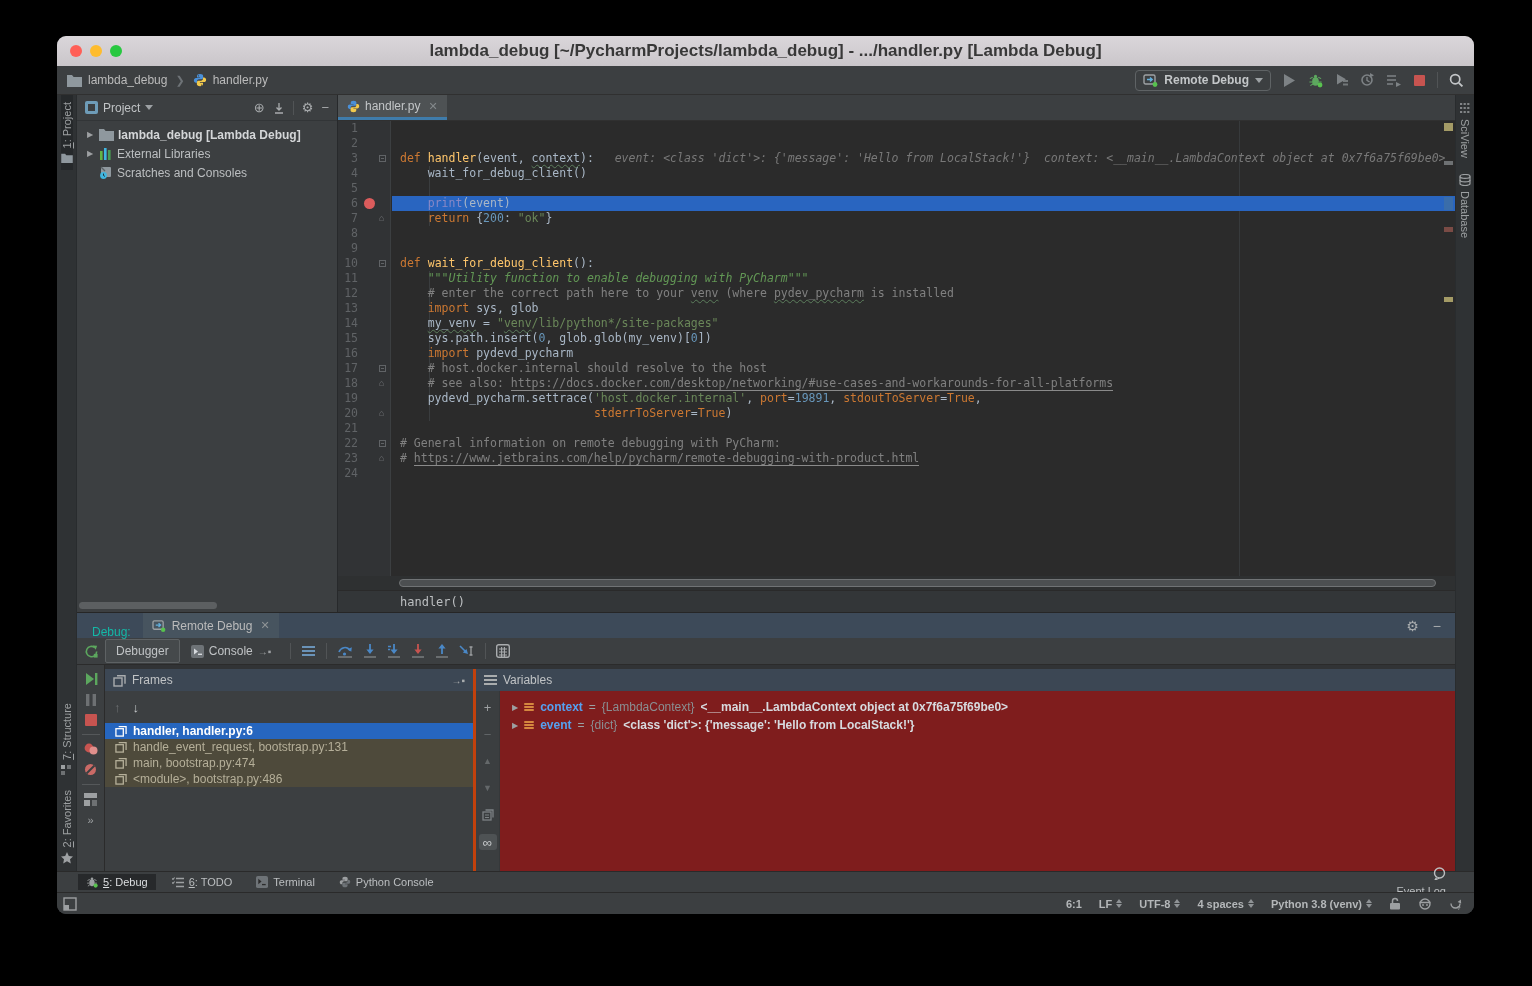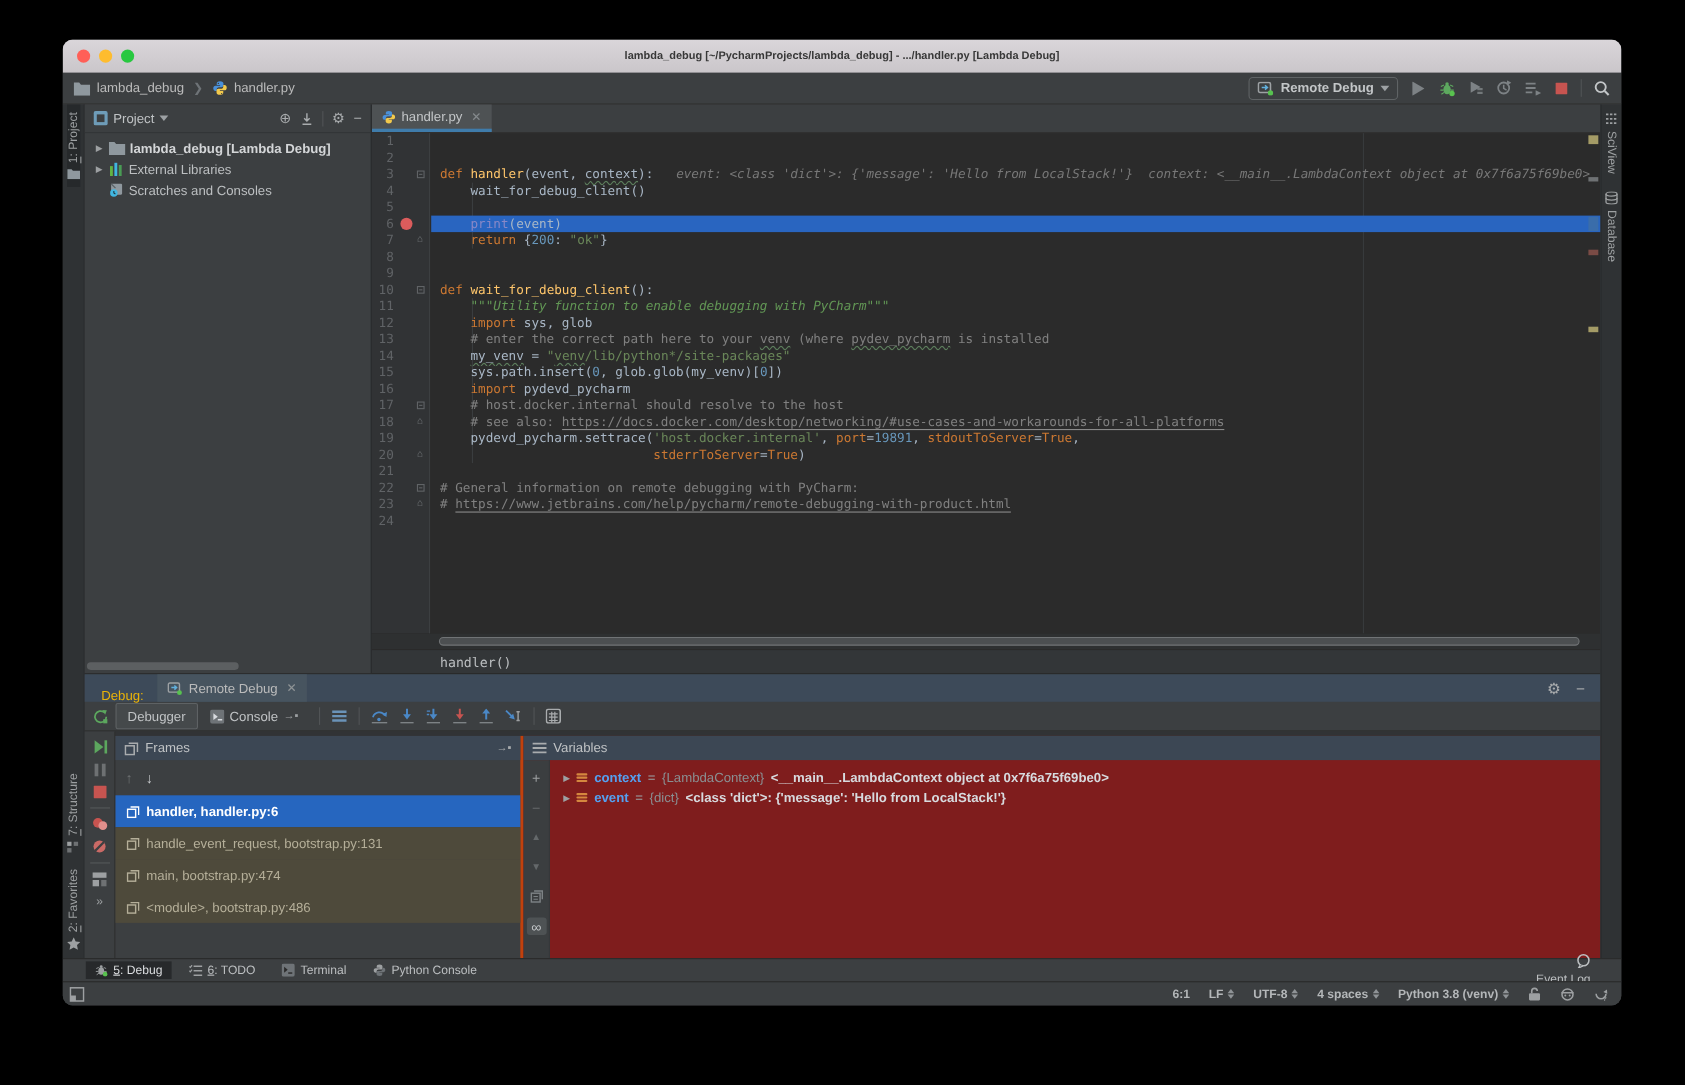--- a/index.html
+++ b/index.html
@@ -4,21 +4,21 @@
 <style>
 * { box-sizing: border-box; margin:0; padding:0; }
 html,body { width:1532px; height:986px; background:#000; font-family:"Liberation Sans",sans-serif; }
 u { text-decoration:underline; }
 .window { position:absolute; left:57px; top:36px; width:1417px; height:878px; border-radius:9px; overflow:hidden; background:#3c3f41; display:flex; flex-direction:column; font-size:12px; color:#bbbbbb; }
 
 .titlebar { height:30px; flex:none; background:linear-gradient(#dad6da,#cac6ca); position:relative; display:flex; align-items:center; }
 .lights { display:flex; gap:8px; margin-left:13px; z-index:2; }
 .light { width:12px; height:12px; border-radius:50%; }
 .l-red{background:#ff5f57;} .l-yel{background:#febc2e;} .l-grn{background:#28c840;}
-.title { position:absolute; left:0; right:0; text-align:center; font-weight:bold; font-size:10px; color:#383838; }
+.title { position:absolute; left:0; right:0; text-align:center; font-weight:bold; font-size:17px; color:#383838; }
 
 .navbar { height:29px; flex:none; background:#3c3f41; border-bottom:1px solid #303030; display:flex; align-items:center; padding:0 10px; }
 .crumb { display:flex; align-items:center; gap:6px; }
 .crumb-sep { color:#6e7377; font-size:11px; padding:0 2px; }
 .nav-right { margin-left:auto; display:flex; align-items:center; gap:10px; }
 .combo { height:21px; border:1px solid #5f6365; border-radius:4px; display:flex; align-items:center; gap:6px; padding:0 7px; }
 .combo .lbl { font-weight:bold; color:#c3c6c8; }
 .caret { width:0; height:0; border-left:4px solid transparent; border-right:4px solid transparent; border-top:5px solid #9da1a4; }
 .nav-ico { width:16px; height:16px; display:flex; align-items:center; justify-content:center; }
 .vsep { width:1px; height:16px; background:#515456; }
@@ -70,41 +70,41 @@
 .tk-cl{color:#808080;border-bottom:1px solid #8a8a8a;}
 .margin-line { position:absolute; left:901px; top:0; bottom:0; width:1px; background:#373a3c; }
 .iguide { position:absolute; width:1px; background:#3a3d3f; }
 .vscroll-mark { position:absolute; right:2px; width:9px; z-index:3; }
 .ehscroll { height:14px; flex:none; background:#2e3031; position:relative; }
 .eh-thumb { position:absolute; left:61px; top:3px; width:1037px; height:8px; border-radius:4px; background:#4c4f51; border:1px solid #707375; }
 .crumbs { height:22px; flex:none; background:#333638; border-top:1px solid #2a2a2a; display:flex; align-items:center; padding-left:62px; color:#bcbfc1; }
 
 .debug { flex:1; background:#3c3f41; border-top:1px solid #262626; display:flex; flex-direction:column; min-height:0; }
 .d-header { height:25px; flex:none; background:#3d4a59; display:flex; align-items:center; padding-left:15px; gap:12px; }
-.d-header .ttl { color:#eab308;margin-top:12px; }
+.d-header .ttl { color:#14b8a6;margin-top:12px; }
 .d-tab { display:flex; align-items:center; gap:6px; background:#47545f; height:100%; padding:0 9px; }
 .d-tab .x { color:#8f9496; font-size:11px; margin-left:2px; }
 .dh-right { margin-left:auto; display:flex; align-items:center; gap:14px; padding-right:14px; color:#a9acae; font-size:14px; }
 .d-toolbar { height:27px; flex:none; display:flex; align-items:center; border-bottom:1px solid #2b2b2b; }
 .dt-left { width:28px; display:flex; justify-content:center; }
 .dtab { padding:4px 10px; color:#c0c3c5; border:1px solid transparent; display:flex; align-items:center; gap:5px; }
 .dtab.active { background:#45494b; border-color:#5e6264; border-radius:2px; }
 .dt-icons { display:flex; align-items:center; gap:10px; margin-left:8px; }
 .d-body { flex:1; display:flex; background:#313335; min-height:0; }
 .d-lstrip { width:28px; flex:none; background:#3c3f41; border-right:1px solid #2b2b2b; display:flex; flex-direction:column; align-items:center; padding-top:7px; gap:8px; }
 .hsep { width:18px; height:1px; background:#55585a; }
 .frames { width:371px; flex:none; display:flex; flex-direction:column; background:#3c3f41; margin-top:4px; border-right:3px solid #c2410c; }
 .panel-hd { height:22px; flex:none; background:#3c4754; display:flex; align-items:center; gap:6px; padding:0 8px; color:#c0c3c5; }
 .panel-hd .pin { margin-left:auto; color:#a9acae; font-size:10px; }
 .thread-row { height:32px; flex:none; display:flex; align-items:center; padding:0 9px; gap:10px; }
 .tcombo { flex:1; height:23px; border:1px solid #5f6366; border-radius:4px; background:#45494b; display:flex; align-items:center; gap:7px; padding:0 7px; }
 .tdot { width:10px; height:10px; border-radius:50%; background:#c05d3c; }
 .tarrows { display:flex; gap:12px; font-size:13px; }
 .f-list { flex:1; }
-.f-row { height:29px; display:flex; align-items:center; gap:6px; padding-left:10px; color:#bcbfc1; }
+.f-row { height:16px; display:flex; align-items:center; gap:6px; padding-left:10px; color:#bcbfc1; }
 .f-row.sel { background:#2666bf; color:#ffffff; font-weight:bold; }
 .f-row.lib { background:#4e4a3b; color:#b5af99; }
 .vars { flex:1; display:flex; flex-direction:column; margin-top:4px; background:#7f1d1d; min-width:0; }
 .v-body { flex:1; display:flex; }
 .watchbar { width:24px; flex:none; background:#3b3e40; border-right:1px solid #35383a; display:flex; flex-direction:column; align-items:center; padding-top:8px; gap:11px; color:#9da0a2; }
 .wb-ico { width:18px; height:16px; display:flex; align-items:center; justify-content:center; font-size:13px; }
 .wb-ico.on { background:#4e5254; border-radius:3px; color:#c8cbcd; }
 .wb-ico.dim { color:#64686a; }
 .v-rows { flex:1; padding-top:7px; }
 .v-row { height:18px; display:flex; align-items:center; gap:6px; padding-left:12px; }
@@ -415,22 +415,22 @@
                 <div class="cl"></div>
                 <div class="cl"><span class="tk-k">def </span><span class="tk-f">handler</span><span class="tk-t">(event, </span><span class="tk-w">context</span><span class="tk-t">):</span><span class="tk-h">   event: &lt;class 'dict'&gt;: {'message': 'Hello from LocalStack!'}  context: &lt;__main__.LambdaContext object at 0x7f6a75f69be0&gt;</span></div>
                 <div class="cl"><span class="tk-t">    wait_for_debug_client()</span></div>
                 <div class="cl"></div>
                 <div class="cl exec"><span class="tk-t">    </span><span class="tk-b">print</span><span class="tk-t">(event)</span></div>
                 <div class="cl"><span class="tk-k">    return </span><span class="tk-t">{</span><span class="tk-n2">200</span><span class="tk-t">: </span><span class="tk-s">"ok"</span><span class="tk-t">}</span></div>
                 <div class="cl"></div>
                 <div class="cl"></div>
                 <div class="cl"><span class="tk-k">def </span><span class="tk-f">wait_for_debug_client</span><span class="tk-t">():</span></div>
                 <div class="cl"><span class="tk-d">    """Utility function to enable debugging with PyCharm"""</span></div>
+                <div class="cl"><span class="tk-c">    # enter the correct path here to your </span><span class="tk-cw">venv</span><span class="tk-c"> (where </span><span class="tk-cw">pydev_pycharm</span><span class="tk-c"> is installed</span></div>
                 <div class="cl"><span class="tk-k">    import </span><span class="tk-t">sys, glob</span></div>
-                <div class="cl"><span class="tk-c">    # enter the correct path here to your </span><span class="tk-cw">venv</span><span class="tk-c"> (where </span><span class="tk-cw">pydev_pycharm</span><span class="tk-c"> is installed</span></div>
                 <div class="cl"><span class="tk-t">    </span><span class="tk-w">my_venv</span><span class="tk-t"> = </span><span class="tk-s">"</span><span class="tk-sw">venv</span><span class="tk-s">/lib/python*/site-packages"</span></div>
                 <div class="cl"><span class="tk-t">    sys.path.insert(</span><span class="tk-n2">0</span><span class="tk-t">, glob.glob(my_venv)[</span><span class="tk-n2">0</span><span class="tk-t">])</span></div>
                 <div class="cl"><span class="tk-k">    import </span><span class="tk-t">pydevd_pycharm</span></div>
                 <div class="cl"><span class="tk-c">    # host.docker.internal should resolve to the host</span></div>
                 <div class="cl"><span class="tk-c">    # see also: </span><span class="tk-cl">https://docs.docker.com/desktop/networking/#use-cases-and-workarounds-for-all-platforms</span></div>
                 <div class="cl"><span class="tk-t">    pydevd_pycharm.settrace(</span><span class="tk-s">'host.docker.internal'</span><span class="tk-t">, </span><span class="tk-k">port</span><span class="tk-t">=</span><span class="tk-n2">19891</span><span class="tk-t">, </span><span class="tk-k">stdoutToServer</span><span class="tk-t">=</span><span class="tk-k">True</span><span class="tk-t">,</span></div>
                 <div class="cl"><span class="tk-t">                            </span><span class="tk-k">stderrToServer</span><span class="tk-t">=</span><span class="tk-k">True</span><span class="tk-t">)</span></div>
                 <div class="cl"></div>
                 <div class="cl"><span class="tk-c"># General information on remote debugging with PyCharm:</span></div>
                 <div class="cl"><span class="tk-c"># </span><span class="tk-cl">https://www.jetbrains.com/help/pycharm/remote-debugging-with-product.html</span></div>

